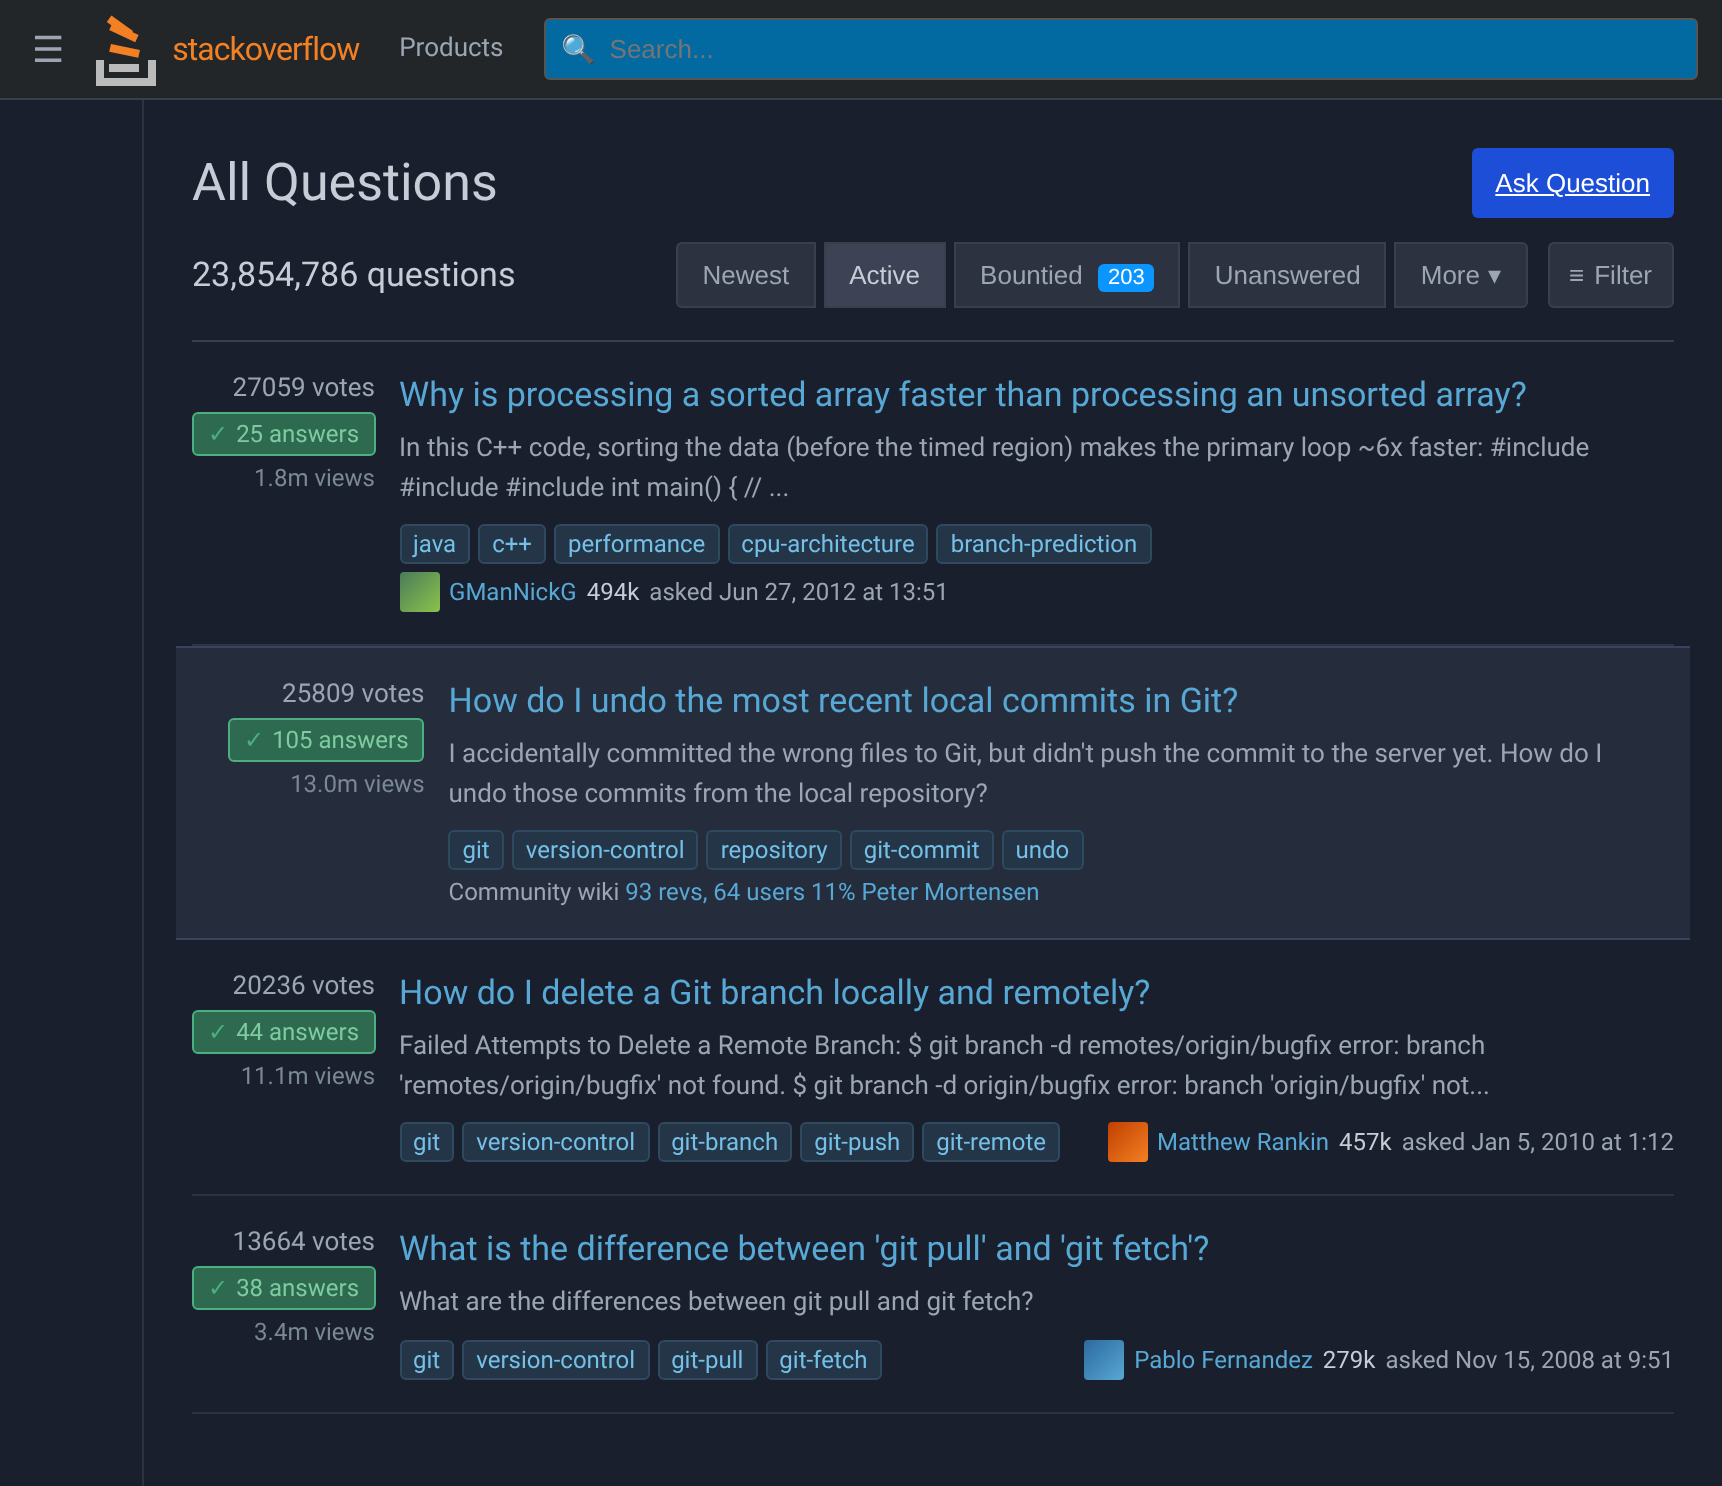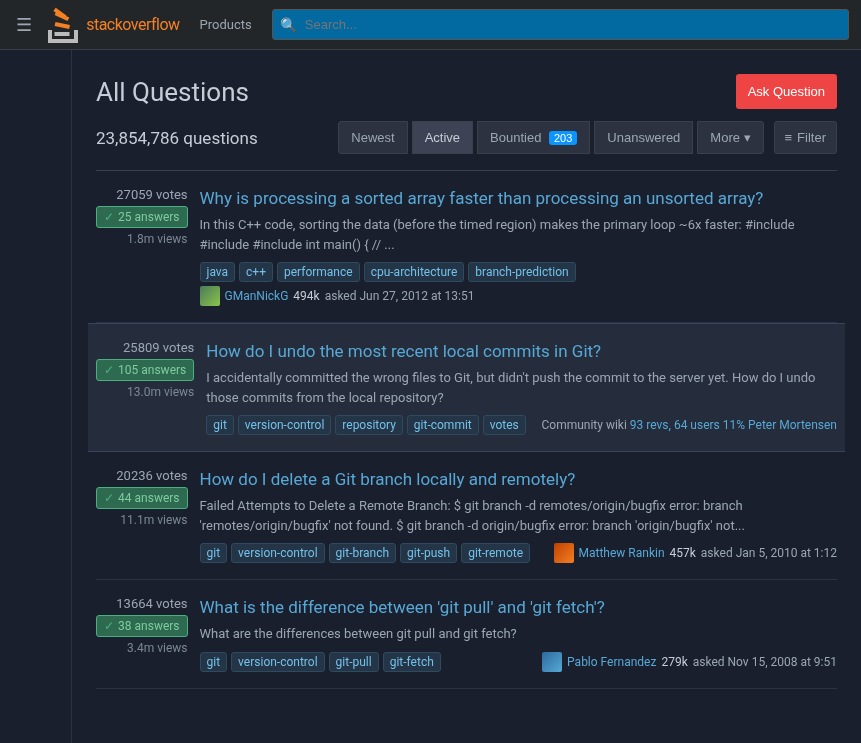--- a/index.html
+++ b/index.html
@@ -104,28 +104,29 @@
       justify-content: space-between;
       align-items: center;
       margin-bottom: 12px;
     }
     .page-title {
       font-size: 26px;
       font-weight: 400;
       color: #c6cdd6;
     }
     .ask-btn {
-      background: #ef4444;
+      background: #1d4ed8;
       color: #fff;
       border: none;
       border-radius: 3px;
       padding: 10px 12px;
       font-size: 13px;
       cursor: pointer;
       white-space: nowrap;
+      text-decoration: underline;
     }
 
     
     .filter-bar {
       display: flex;
       justify-content: space-between;
       align-items: center;
       margin-bottom: 16px;
     }
     .question-count {
@@ -188,21 +189,21 @@
     }
     .question-item {
       display: flex;
       padding: 16px 0;
       border-bottom: 1px solid #2d3240;
       gap: 12px;
     }
     .question-item.highlighted {
       background: #252d3d;
       margin: 0 -8px;
-      padding: 16px 8px;
+      padding: 16px 26px;
       border-bottom: 1px solid #3a4260;
       border-top: 1px solid #3a4260;
     }
     .question-stats {
       display: flex;
       flex-direction: column;
       align-items: flex-end;
       min-width: 85px;
       gap: 4px;
       flex-shrink: 0;
@@ -404,21 +405,21 @@
     </div>
     <div class="question-body">
       <a href="#" class="question-title">How do I undo the most recent local commits in Git?</a>
       <p class="question-excerpt">I accidentally committed the wrong files to Git, but didn't push the commit to the server yet. How do I undo those commits from the local repository?</p>
       <div class="tags-meta">
         <div class="tags">
                 <span class="tag">git</span>
                 <span class="tag">version-control</span>
                 <span class="tag">repository</span>
                 <span class="tag">git-commit</span>
-                <span class="tag">votes</span>
+                <span class="tag">undo</span>
               </div>
         <span class="community-wiki">Community wiki <a href="#">93 revs, 64 users 11% Peter Mortensen</a></span>
       </div>
     </div>
   </div>
         <div class="question-item">
     <div class="question-stats">
       <span class="vote-count">20236 votes</span>
       <span class="answer-badge">
         <span class="check">✓</span>

